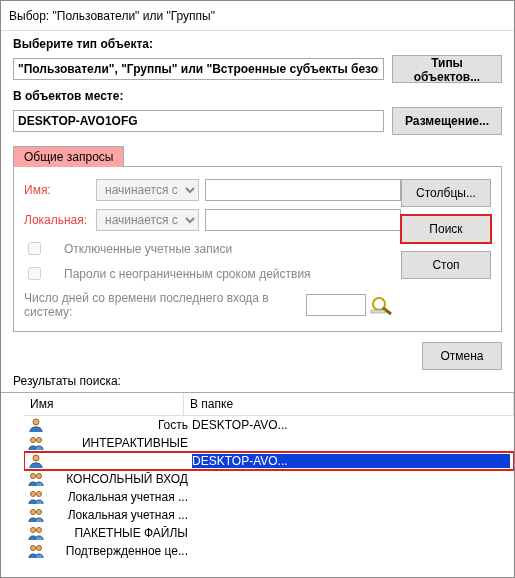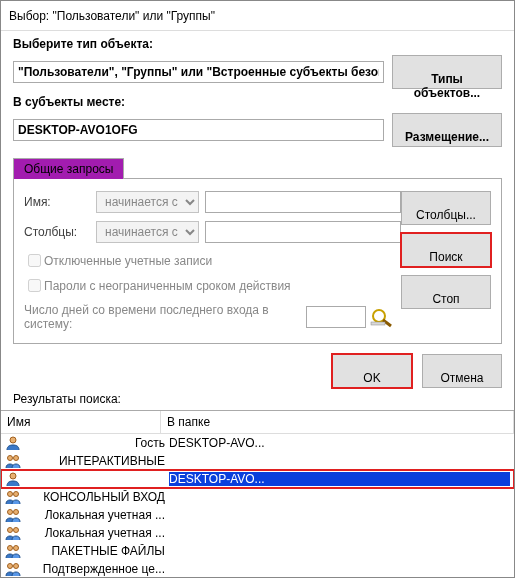--- a/index.html
+++ b/index.html
@@ -58,62 +58,62 @@
     background: #fff;
   }
   select { background: #eee; }
   input[readonly] { background: #fff; }
   button.win {
     height: 28px;
     min-width: 90px;
     background: #e1e1e1;
     border: 1px solid #adadad;
     font: inherit;
-    padding: 16px 8px;
+    padding: 0 8px;
   }
   button.win:disabled { color: #000000; }
   .right-btn { width: 110px; }
 
   
   .groupbox {
     margin: 10px 12px 0 12px;
     padding: 0;
     position: relative;
     flex: 0 0 auto;
   }
   .tabstrip {
     display: flex;
     position: relative;
     top: 1px;
   }
   .tab {
     border: 1px solid #aaa;
     border-bottom: none;
     padding: 3px 10px;
-    background: #a21caf;
+    background: #fca5a5;
     font-size: 12px;
   }
   .tabbody {
     border: 1px solid #aaa;
     padding: 12px 10px 12px 10px;
     display: flex;
     gap: 10px;
   }
   .form-col { flex: 1; }
   .side-col { width: 80px; display: flex; flex-direction: column; gap: 8px; align-items: flex-end;}
   .form-row {
     display: flex;
     align-items: center;
     gap: 6px;
     margin-bottom: 8px;
   }
-  .form-row label { width: 66px; color: #404040; }
+  .form-row label { width: 66px; color: #ef4444; }
   .form-row select { width: 103px; color: #555;}
   .form-row input[type=text] { flex: 1; }
-  .chk-row { display: flex; align-items: center; gap: 0; margin-bottom: 6px; color: #888;}
+  .chk-row { display: flex; align-items: center; gap: 20px; margin-bottom: 6px; color: #888;}
   .days-row { display:flex; align-items:center; gap:1px; margin-top:8px; color:#888;}
   .days-row input { width: 60px; }
   .search-icon {
     width: 34px; height: 22px;
     position: relative;
   }
   .search-icon svg { width:34px; height:22px; }
 
   .highlight-red { outline: 2px solid #e02020; outline-offset: -1px;}
   .btn-poisc { background:#e1e1e1; }
@@ -133,20 +133,21 @@
     flex: 1 1 auto;
     margin: 0 0 0 0;
     border-top: 1px solid #aaa;
     display:flex;
     overflow:hidden;
   }
   .list {
     flex:1;
     overflow-y: scroll;
     background:#fff;
+    margin-left:23px;
   }
   .list-header {
     display:flex;
     background:#fff;
     border-bottom: 1px solid #ddd;
     position: sticky; top:0;
   }
   .list-header .col {
     padding:4px 6px;
     border-right: 1px solid #ddd;
@@ -195,40 +196,40 @@
 
 <div class="section">
   <div class="section-label">Выберите тип объекта:</div>
   <div class="row">
     <input type="text" class="grow" readonly="" value="&quot;Пользователи&quot;, &quot;Группы&quot; или &quot;Встроенные субъекты безопасности&quot;" style="">
     <button class="win right-btn">Типы объектов...</button>
   </div>
 </div>
 
 <div class="section">
-  <div class="section-label">В субъекты месте:</div>
+  <div class="section-label">В объектов месте:</div>
   <div class="row">
     <input type="text" class="grow" readonly="" value="DESKTOP-AVO1OFG" style="">
     <button class="win right-btn">Размещение...</button>
   </div>
 </div>
 
 <div class="groupbox">
   <div class="tabstrip">
     <div class="tab">Общие запросы</div>
   </div>
   <div class="tabbody">
     <div class="form-col">
       <div class="form-row">
         <label>Имя:</label>
         <select disabled=""><option>начинается с</option></select>
         <input type="text" value="" style="">
       </div>
       <div class="form-row">
-        <label>Столбцы:</label>
+        <label>Локальная:</label>
         <select disabled=""><option>начинается с</option></select>
         <input type="text" value="" style="">
       </div>
       <div class="chk-row">
         <input type="checkbox" disabled="" style="">
         <span>Отключенные учетные записи</span>
       </div>
       <div class="chk-row">
         <input type="checkbox" disabled="" style="">
         <span>Пароли с неограниченным сроком действия</span>
@@ -247,21 +248,20 @@
     </div>
     <div class="side-col">
       <button class="win" disabled="">Столбцы...</button>
       <button class="win btn-poisc highlight-red">Поиск</button>
       <button class="win" disabled="">Стоп</button>
     </div>
   </div>
 </div>
 
 <div class="okrow">
-  <button class="win highlight-red" style="min-width:80px">OK</button>
   <button class="win" style="min-width:80px">Отмена</button>
 </div>
 
 <div class="results-label">Результаты поиска:</div>
 <div class="results">
   <div class="list">
     <div class="list-header">
       <div class="col col-name">Имя</div>
       <div class="col col-folder">В папке</div>
     </div>

